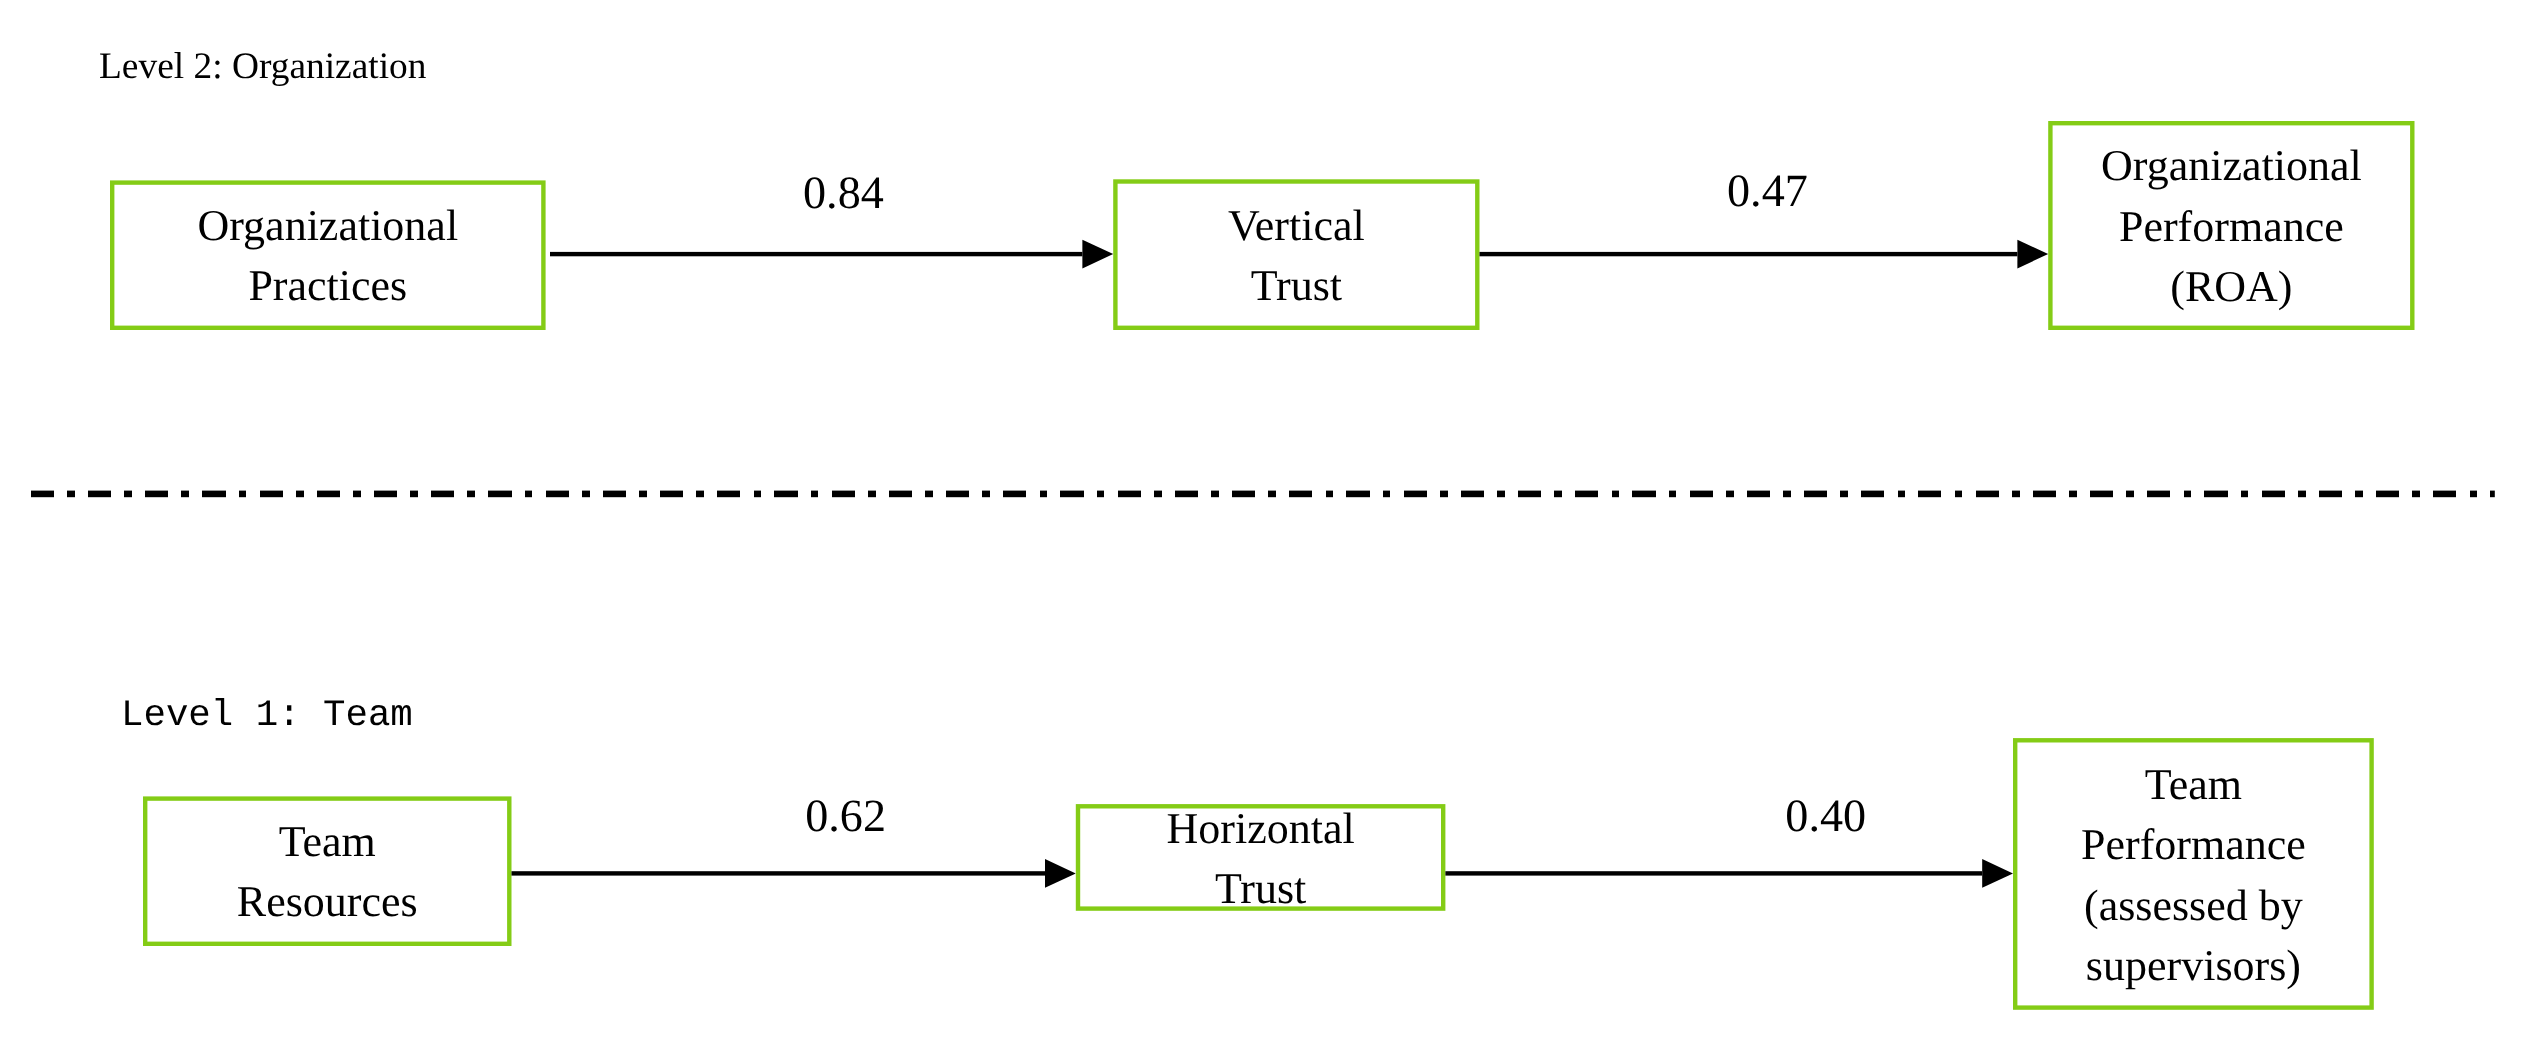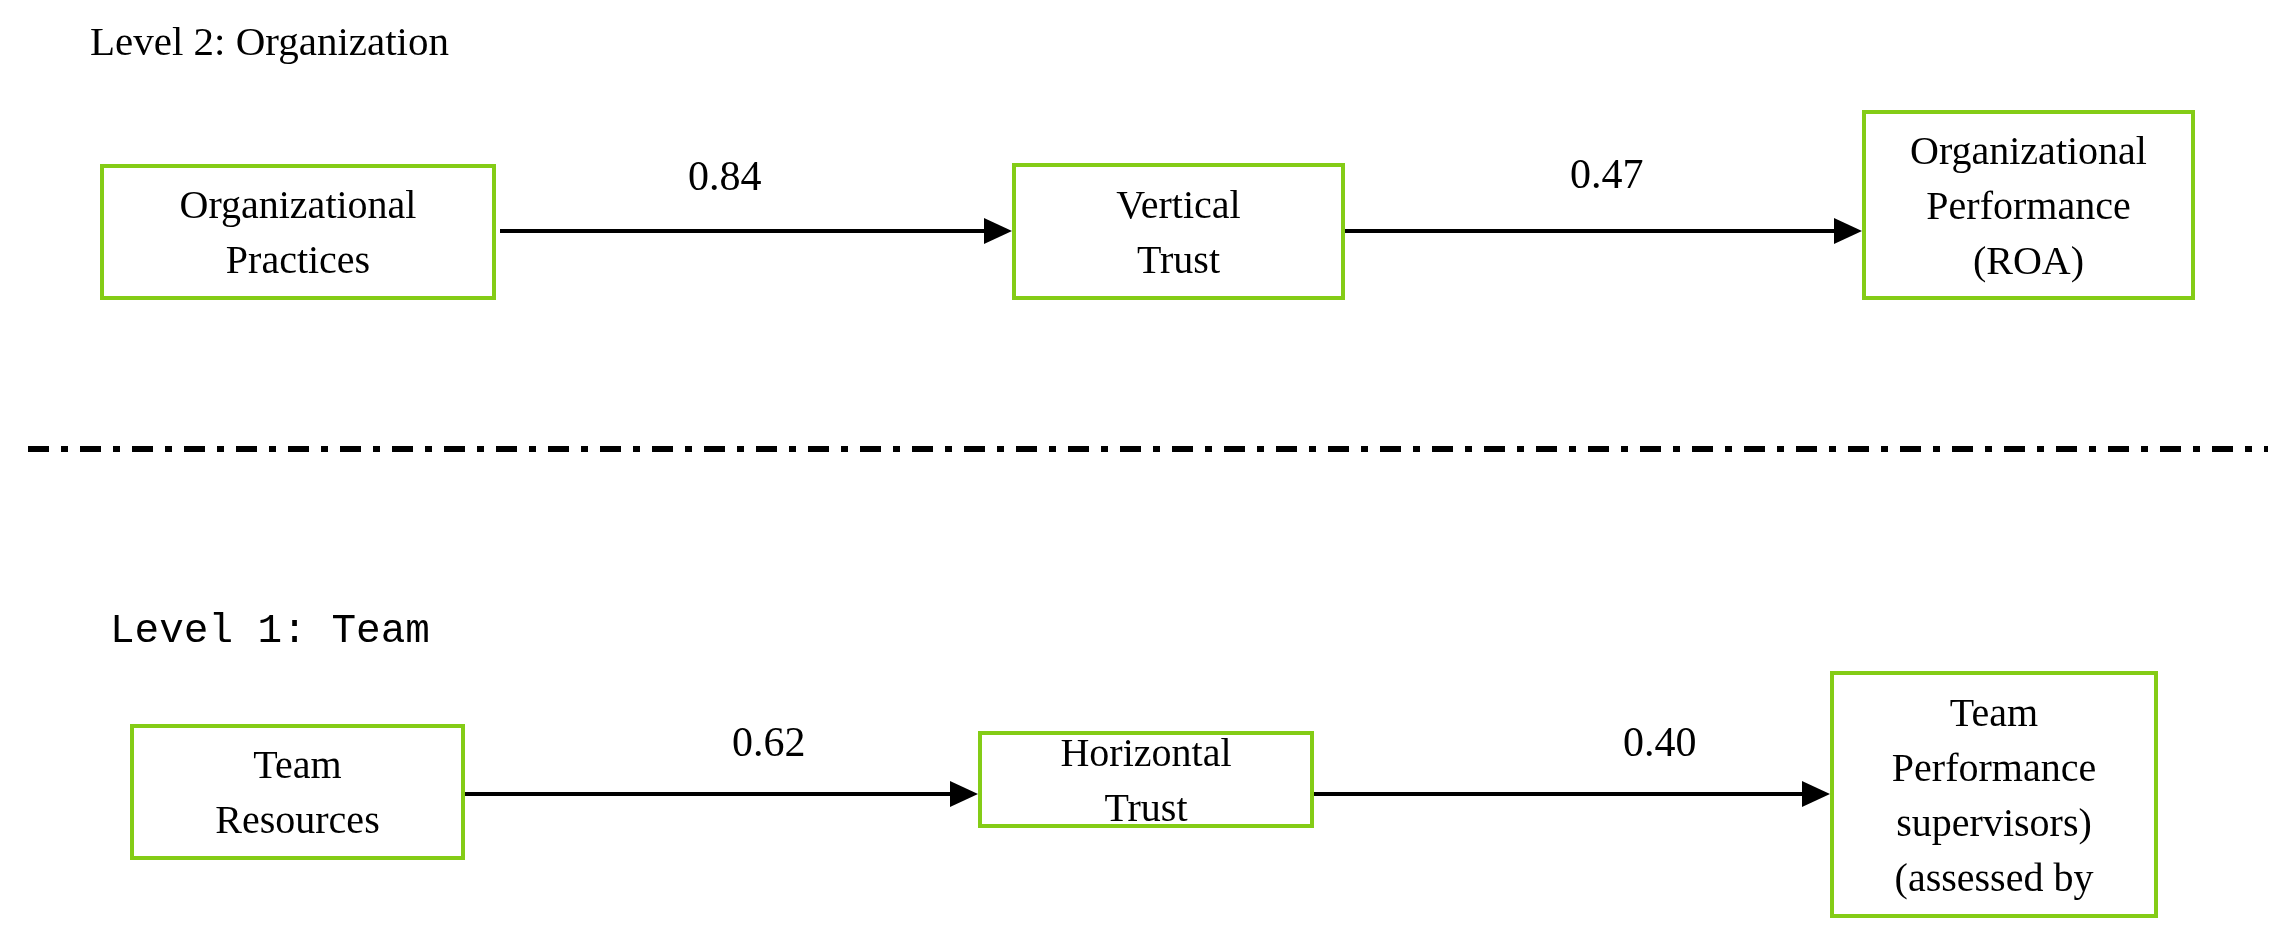--- a/index.html
+++ b/index.html
@@ -11,23 +11,24 @@
     position: relative;
     width: 2296px;
     height: 944px;
     background: #ffffff;
     font-family: "Liberation Serif", "DejaVu Serif", serif;
     color: #000000;
     overflow: hidden;
   }
   .lvl-label {
     position: absolute;
-    font-size: 41px;
+    font-size: 34px;
     line-height: 46px;
     white-space: nowrap;
+    margin-top: 20px;
   }
   .node {
     position: absolute;
     border: 4px solid #84cc16;
     box-sizing: border-box;
     background: #ffffff;
     display: flex;
     flex-direction: column;
     justify-content: center;
     align-items: center;
@@ -79,21 +80,21 @@
 
   <div class="node" style="left:100px; top:164px; width:396px; height:136px;">
     <div>Organizational</div>
     <div>Practices</div>
   </div>
 
   <div>
     <div class="hline" style="left:500px; top:229px; width:484px;"></div>
     <div class="ahead" style="left:984px; top:218px;"></div>
   </div>
-  <div class="coef" style="left:688px; top:153px;text-align:center;">0.84</div>
+  <div class="coef" style="left:730px; top:153px;text-align:center;">0.84</div>
 
   <div class="node" style="left:1012px; top:163px; width:333px; height:137px;">
     <div>Vertical</div>
     <div>Trust</div>
   </div>
 
   <div>
     <div class="hline" style="left:1345px; top:229px; width:489px;"></div>
     <div class="ahead" style="left:1834px; top:218px;"></div>
   </div>
@@ -127,17 +128,17 @@
 
   <div>
     <div class="hline" style="left:1314px; top:792px; width:488px;"></div>
     <div class="ahead" style="left:1802px; top:781px;"></div>
   </div>
   <div class="coef" style="left:1623px; top:719px;">0.40</div>
 
   <div class="node" style="left:1830px; top:671px; width:328px; height:247px;">
     <div>Team</div>
     <div>Performance</div>
+    <div>(assessed by</div>
     <div>supervisors)</div>
-    <div>(assessed by</div>
   </div>
 
 </div>
 
 </body></html>

